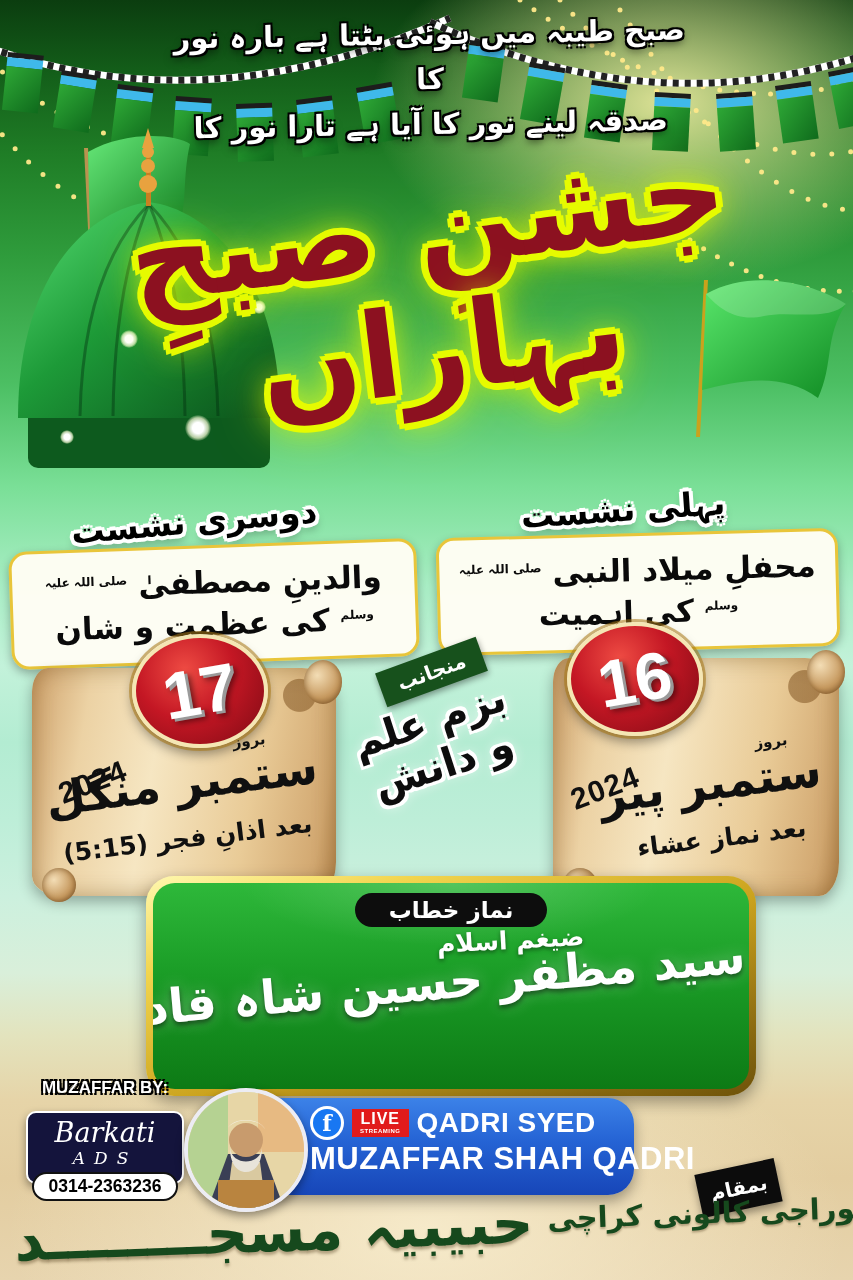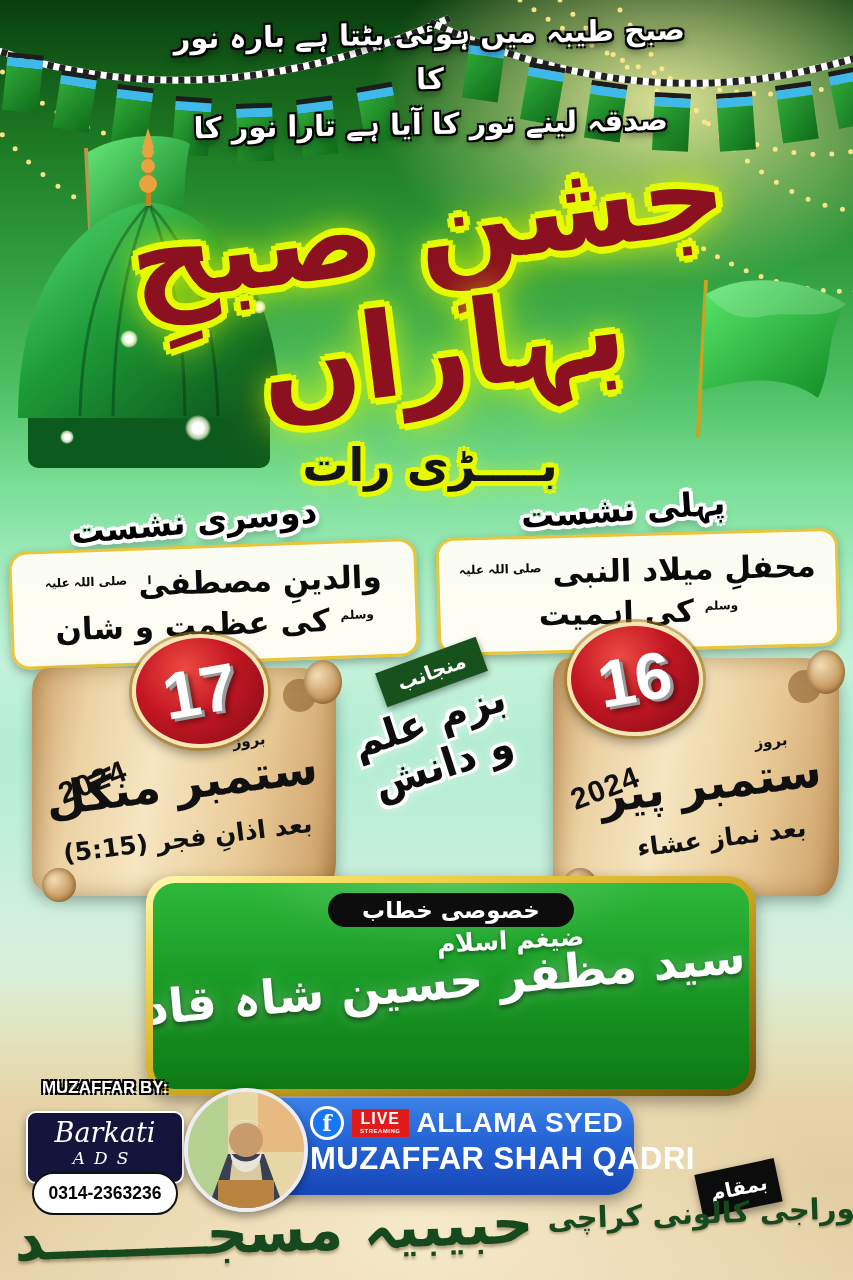--- a/index.html
+++ b/index.html
@@ -127,21 +127,21 @@
 
   
   #designer{left:26px;top:1078px;width:158px;text-align:center;}
   #designer .dheading{color:#fff;font-size:17px;font-weight:bold;font-family:"Liberation Sans",sans-serif;
     text-shadow:2px 2px 0 #000,-2px 2px 0 #000,2px -2px 0 #000,-2px -2px 0 #000;}
   #designer .dbox{margin-top:13px;background:#14143c;border:2px solid #fff;border-radius:10px;
     padding:6px 4px 14px 4px;box-shadow:0 4px 8px rgba(0,0,0,.4);}
   #designer .dname{color:#fff;font-family:"DejaVu Serif",serif;font-style:italic;font-size:27px;line-height:1;}
   #designer .dsub{color:#fff;font-family:"DejaVu Serif",serif;font-style:italic;font-size:17px;letter-spacing:9px;margin-top:2px;}
   #designer .dphone{margin:-12px auto 12px auto;width:142px;background:#fff;border:2px solid #111;border-radius:999px;
-    font-size:17.5px;font-weight:bold;color:#000;font-family:"Liberation Sans",sans-serif;padding:9px 0;position:relative;}
+    font-size:17.5px;font-weight:bold;color:#000;font-family:"Liberation Sans",sans-serif;padding:2px 0;position:relative;}
 
   
   #live-banner{left:206px;top:1098px;width:428px;height:97px;border-radius:26px;
     background:linear-gradient(180deg,var(--banner-blue1) 0%,#2563d4 45%,var(--banner-blue2) 100%);
     box-shadow:0 6px 14px rgba(0,0,0,.35);}
   #photo{position:absolute;left:-22px;top:-10px;width:116px;height:116px;border-radius:50%;
     border:4px solid #ececf4;overflow:hidden;box-shadow:0 4px 10px rgba(0,0,0,.4);
     background:linear-gradient(160deg,#cfe3c2 0%,#e9d9a8 40%,#d9b97a 100%);}
   #live-content{position:absolute;left:104px;top:8px;right:10px;color:#fff;font-family:"Liberation Sans",sans-serif;}
   #live-row1{display:flex;align-items:center;gap:8px;}
@@ -254,21 +254,20 @@
         <stop offset="0" stop-color="#5ae86c"></stop>
           <stop offset="1" stop-color="#0f8a22"></stop>
       </linearGradient>
     </defs>
     <line x1="38" y1="28" x2="30" y2="185" stroke="#caa21d" stroke-width="4"></line>
     <path d="M38,42 C80,18 140,28 178,52 C156,86 166,112 150,146 C112,118 66,130 34,138 Z" fill="url(#rf)"></path>
     <path d="M38,42 C80,18 140,28 178,52 C160,70 120,58 96,64 C70,70 52,58 38,42 Z" fill="rgba(255,255,255,.18)"></path>
   </svg>
 
   <div id="main-title" class="abs urdu rtl">جشنِ صبحِ بہاراں</div>
-  <div id="subtitle" class="abs urdu rtl">بــــڑی رات</div>
 
   <div id="session-first" class="abs">
     <div class="session-heading urdu rtl">پہلی نشست</div>
     <div class="session-box urdu rtl">
       <span>محفلِ میلاد النبی</span>
       <span class="hon">صلی اللہ علیہ وسلم</span>
       <span>کی اہمیت</span>
     </div>
   </div>
 
@@ -305,21 +304,21 @@
     </div>
   </div>
 
   <div id="organizer" class="abs">
     <div class="badge urdu rtl">منجانب</div>
     <div class="name urdu rtl">بزم علم و دانش</div>
   </div>
 
   <div id="keynote" class="abs">
     <div class="inner">
-      <div class="pill urdu rtl">خصوصی خطاب</div>
+      <div class="pill urdu rtl">نماز خطاب</div>
       <div class="hon-line urdu rtl">ضیغم اسلام</div>
       <div class="speaker urdu rtl">پیر سید مظفر حسین شاہ قادری</div>
     </div>
   </div>
 
   <div id="designer" class="abs">
     <div class="dheading">MUZAFFAR BY:</div>
     <div class="dbox">
       <div class="dname">Barkati</div>
       <div class="dsub">ADS</div>
@@ -343,21 +342,21 @@
     </div>
     <div id="live-content">
       <div id="live-row1">
         <div class="fb-circle">
           <div class="fbi">f</div>
         </div>
         <div class="live-badge">
           <div class="lv">LIVE</div>
           <div class="st">STREAMING</div>
         </div>
-        <div id="live-name1">ALLAMA SYED</div>
+        <div id="live-name1">QADRI SYED</div>
       </div>
       <div id="live-name2">MUZAFFAR SHAH QADRI</div>
     </div>
   </div>
 
   <div id="venue-badge" class="abs urdu rtl">بمقام</div>
   <div id="venue-line" class="abs urdu rtl">
     <div class="masjid">حبیبیہ مسجــــــــد</div>
     <div class="address">دھوراجی کالونی کراچی</div>
   </div>

